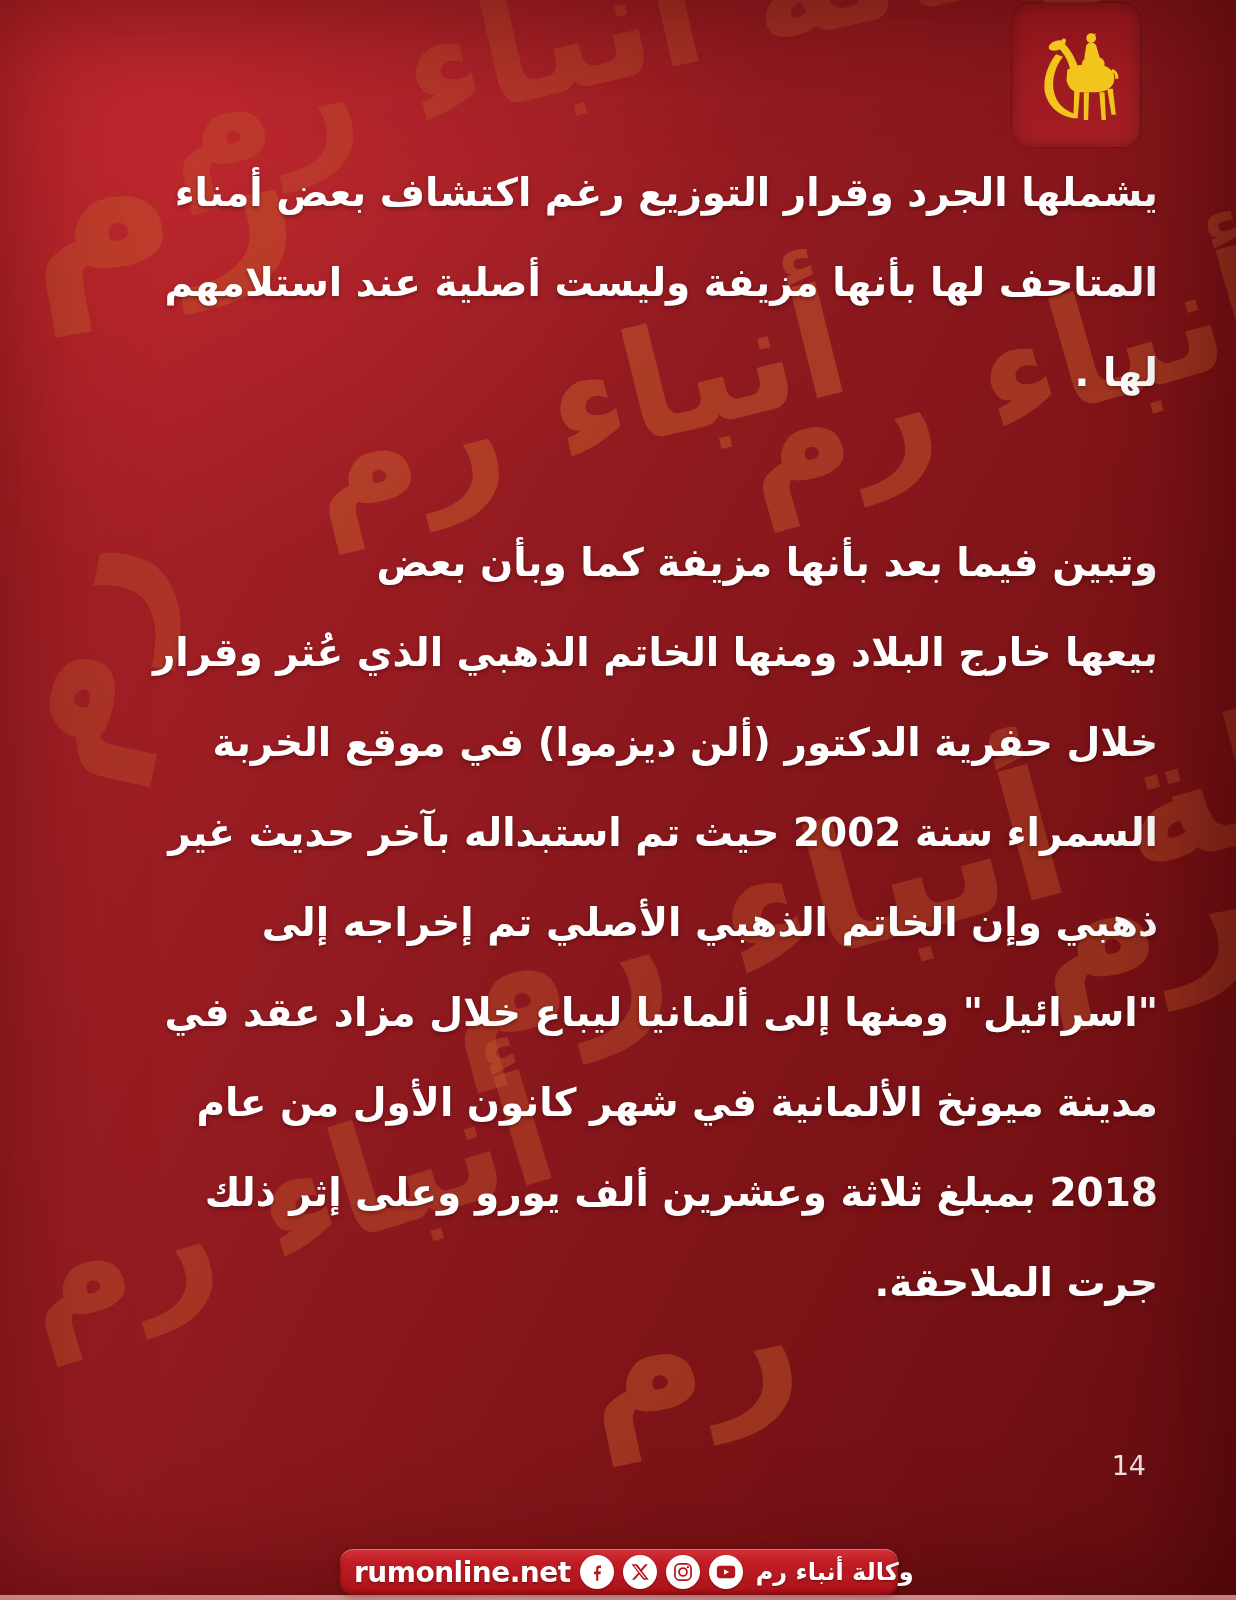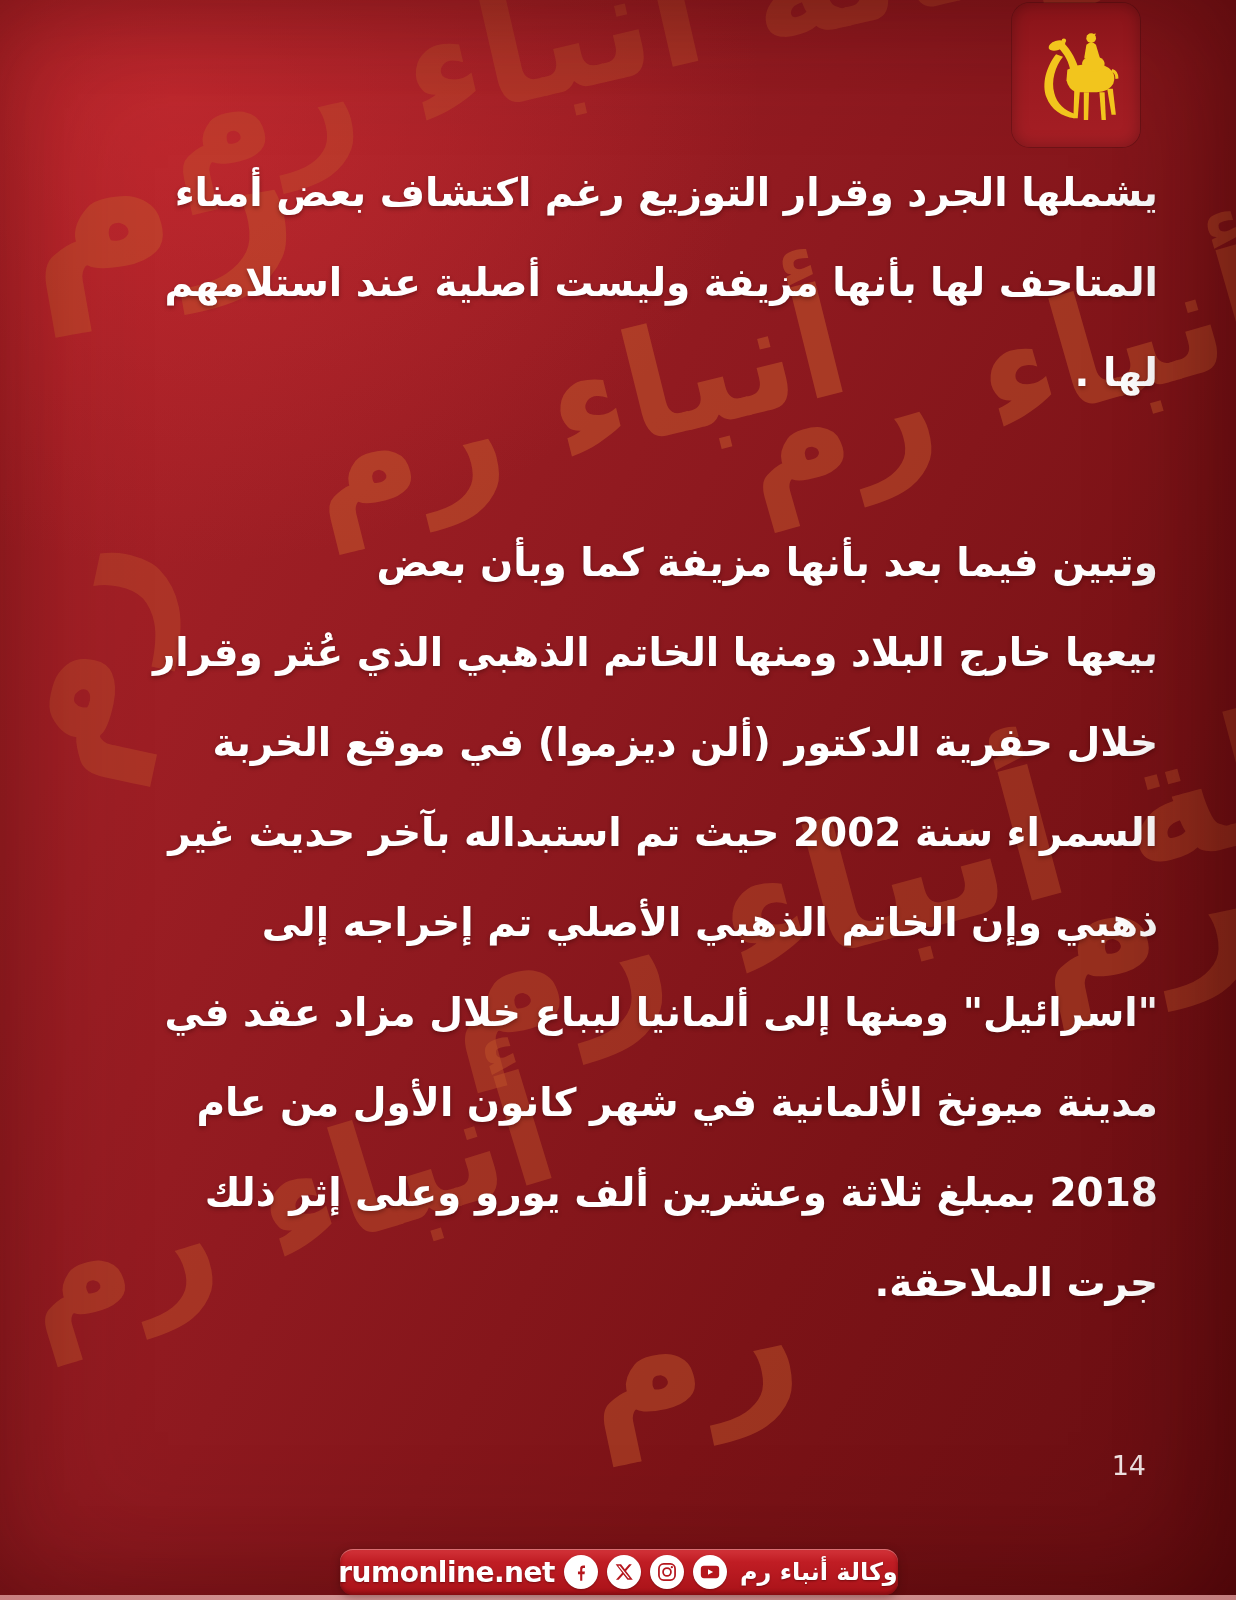--- a/index.html
+++ b/index.html
@@ -60,21 +60,21 @@
   
   .bottom-strip{
     position:absolute;left:0;right:0;bottom:0;height:5px;z-index:4;
     background:linear-gradient(90deg,#d89393,#e7b6b4 40%,#d89393);opacity:.85;
   }
   .footer-bar{
     position:absolute;left:340px;bottom:5px;width:558px;height:46px;z-index:5;
     border-radius:13px;
     background:linear-gradient(180deg,#d4343a 0%,#c01d24 28%,#a81218 100%);
     box-shadow:inset 0 1px 0 rgba(255,255,255,.30), inset 0 -2px 4px rgba(70,0,4,.45), 0 2px 8px rgba(40,0,3,.35);
-    display:flex;flex-direction:row;align-items:center;justify-content:center;
+    display:flex;flex-direction:row;align-items:center;justify-content:flex-start;
     gap:9px;padding:0 14px;box-sizing:border-box;white-space:nowrap;
   }
   .site{color:#fff;font-weight:bold;font-size:28px;letter-spacing:-.5px;text-shadow:0 1px 2px rgba(60,0,4,.5);}
   .ic{
     width:34px;height:34px;border-radius:50%;background:#fff;flex:0 0 auto;
     display:inline-flex;align-items:center;justify-content:center;
     box-shadow:0 1px 2px rgba(60,0,4,.4);
   }
   .ic svg{width:22px;height:22px;display:block;}
   .agency-ar{color:#fff;font-weight:bold;font-size:24px;margin-right:2px;margin-left:4px;text-shadow:0 1px 2px rgba(60,0,4,.5);}

